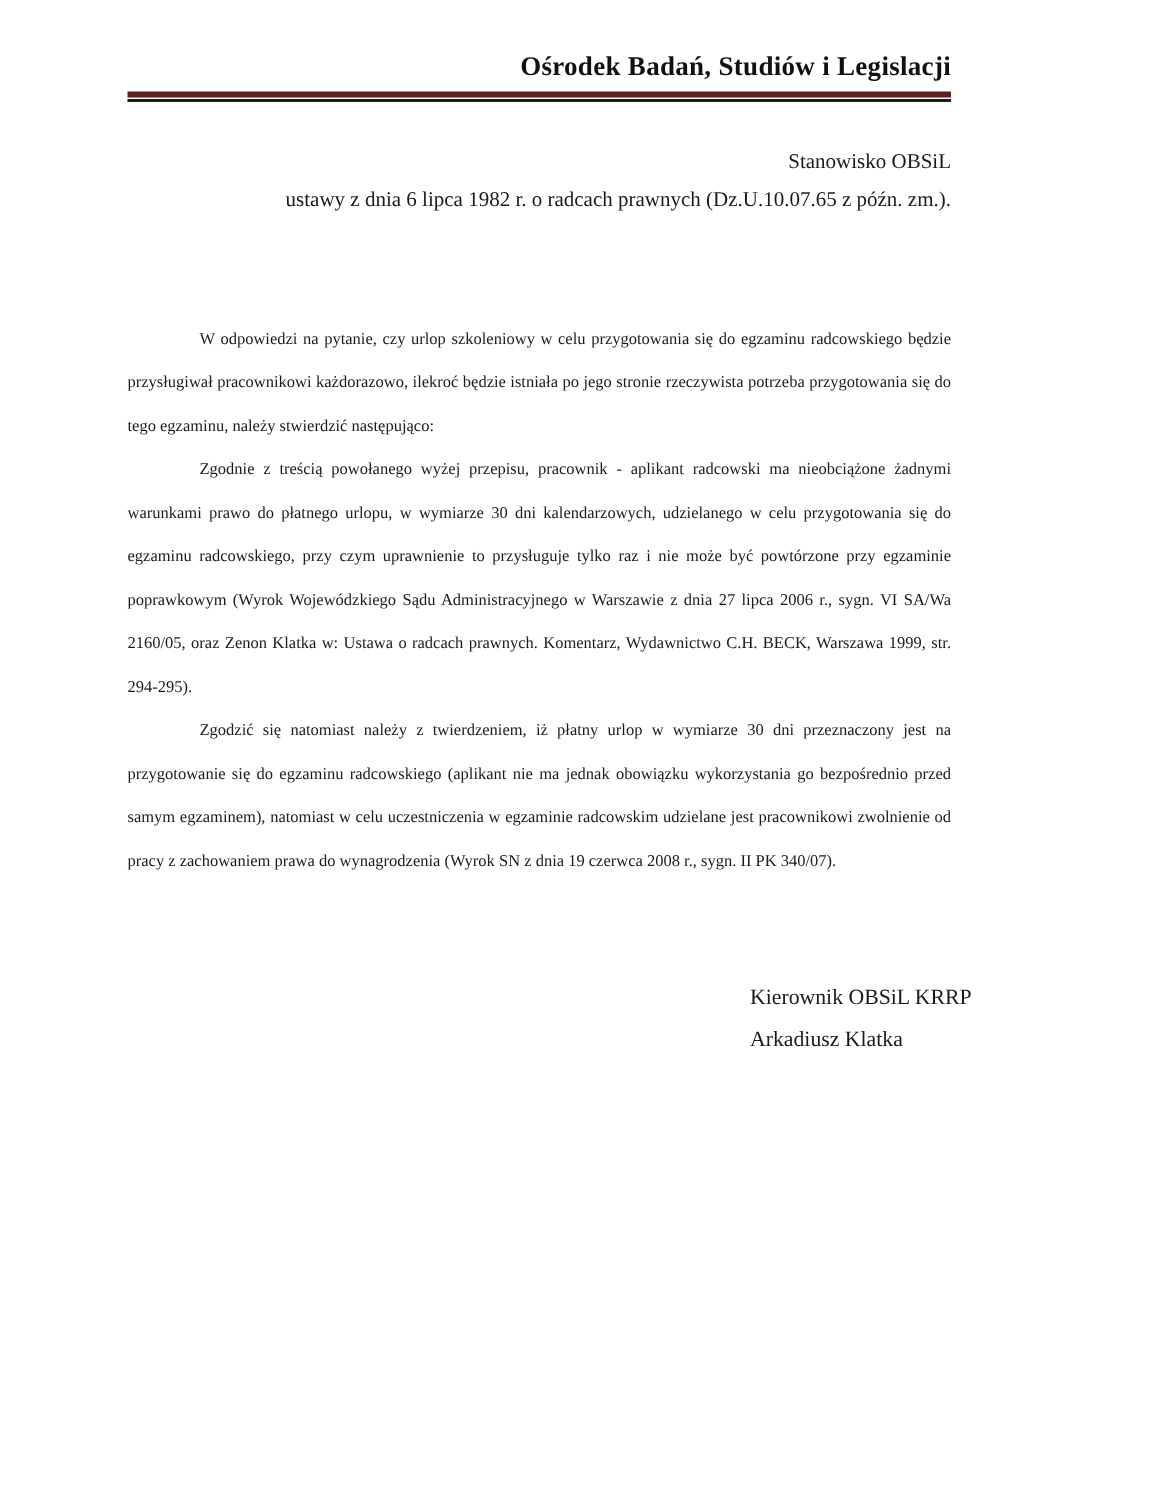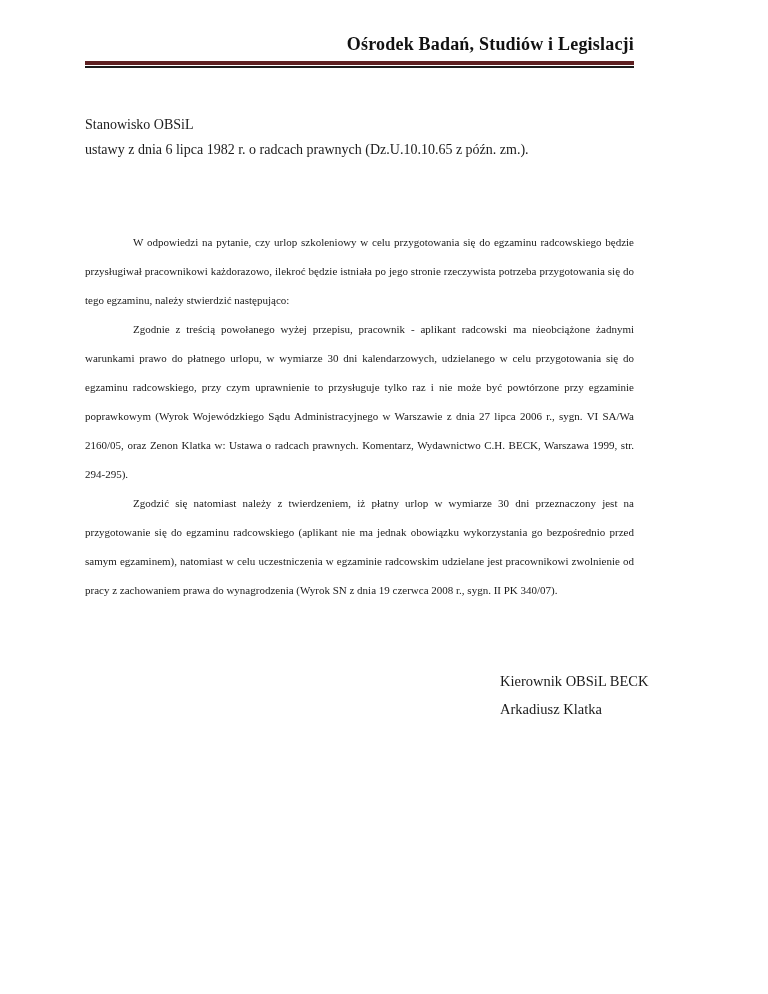--- a/index.html
+++ b/index.html
@@ -39,22 +39,22 @@
     background: #5d2021;
   }
   .rule-thin {
     margin-top: 1px;
     height: 2px;
     background: #1c1c1c;
   }
 
   
   .title-block {
-    margin-top: 44px;
-    text-align: left;
+    margin-top: 28px;
+    text-align: right;
     font-size: 14px;
     color: #1a1a1a;
   }
   .title-block p {
     line-height: 25px;
   }
 
   
   .body-block {
     margin-top: 66px;
@@ -87,27 +87,27 @@
   <header>
     <div class="org-name">Ośrodek Badań, Studiów i Legislacji</div>
     <div class="header-rule">
       <div class="rule-thick"></div>
       <div class="rule-thin"></div>
     </div>
   </header>
 
   <section class="title-block">
     <p>Stanowisko OBSiL</p>
-    <p>ustawy z dnia 6 lipca 1982 r. o radcach prawnych (Dz.U.10.10.65 z późn. zm.).</p>
+    <p>ustawy z dnia 6 lipca 1982 r. o radcach prawnych (Dz.U.10.07.65 z późn. zm.).</p>
   </section>
 
   <section class="body-block">
     <p class="para">W odpowiedzi na pytanie, czy urlop szkoleniowy w celu przygotowania się do egzaminu radcowskiego będzie przysługiwał pracownikowi każdorazowo, ilekroć będzie istniała po jego stronie rzeczywista potrzeba przygotowania się do tego egzaminu, należy stwierdzić następująco:</p>
     <p class="para">Zgodnie z treścią powołanego wyżej przepisu, pracownik - aplikant radcowski ma nieobciążone żadnymi warunkami prawo do płatnego urlopu, w wymiarze 30 dni kalendarzowych, udzielanego w celu przygotowania się do egzaminu radcowskiego, przy czym uprawnienie to przysługuje tylko raz i nie może być powtórzone przy egzaminie poprawkowym (Wyrok Wojewódzkiego Sądu Administracyjnego w Warszawie z dnia 27 lipca 2006 r., sygn. VI SA/Wa 2160/05, oraz Zenon Klatka w: Ustawa o radcach prawnych. Komentarz, Wydawnictwo C.H. BECK, Warszawa 1999, str. 294-295).</p>
     <p class="para">Zgodzić się natomiast należy z twierdzeniem, iż płatny urlop w wymiarze 30 dni przeznaczony jest na przygotowanie się do egzaminu radcowskiego (aplikant nie ma jednak obowiązku wykorzystania go bezpośrednio przed samym egzaminem), natomiast w celu uczestniczenia w egzaminie radcowskim udzielane jest pracownikowi zwolnienie od pracy z zachowaniem prawa do wynagrodzenia (Wyrok SN z dnia 19 czerwca 2008 r., sygn. II PK 340/07).</p>
   </section>
 
   <section class="signature-block">
-    <p>Kierownik OBSiL BECK</p>
+    <p>Kierownik OBSiL KRRP</p>
     <p>Arkadiusz Klatka</p>
   </section>
 
 </div>
 
 </body></html>

